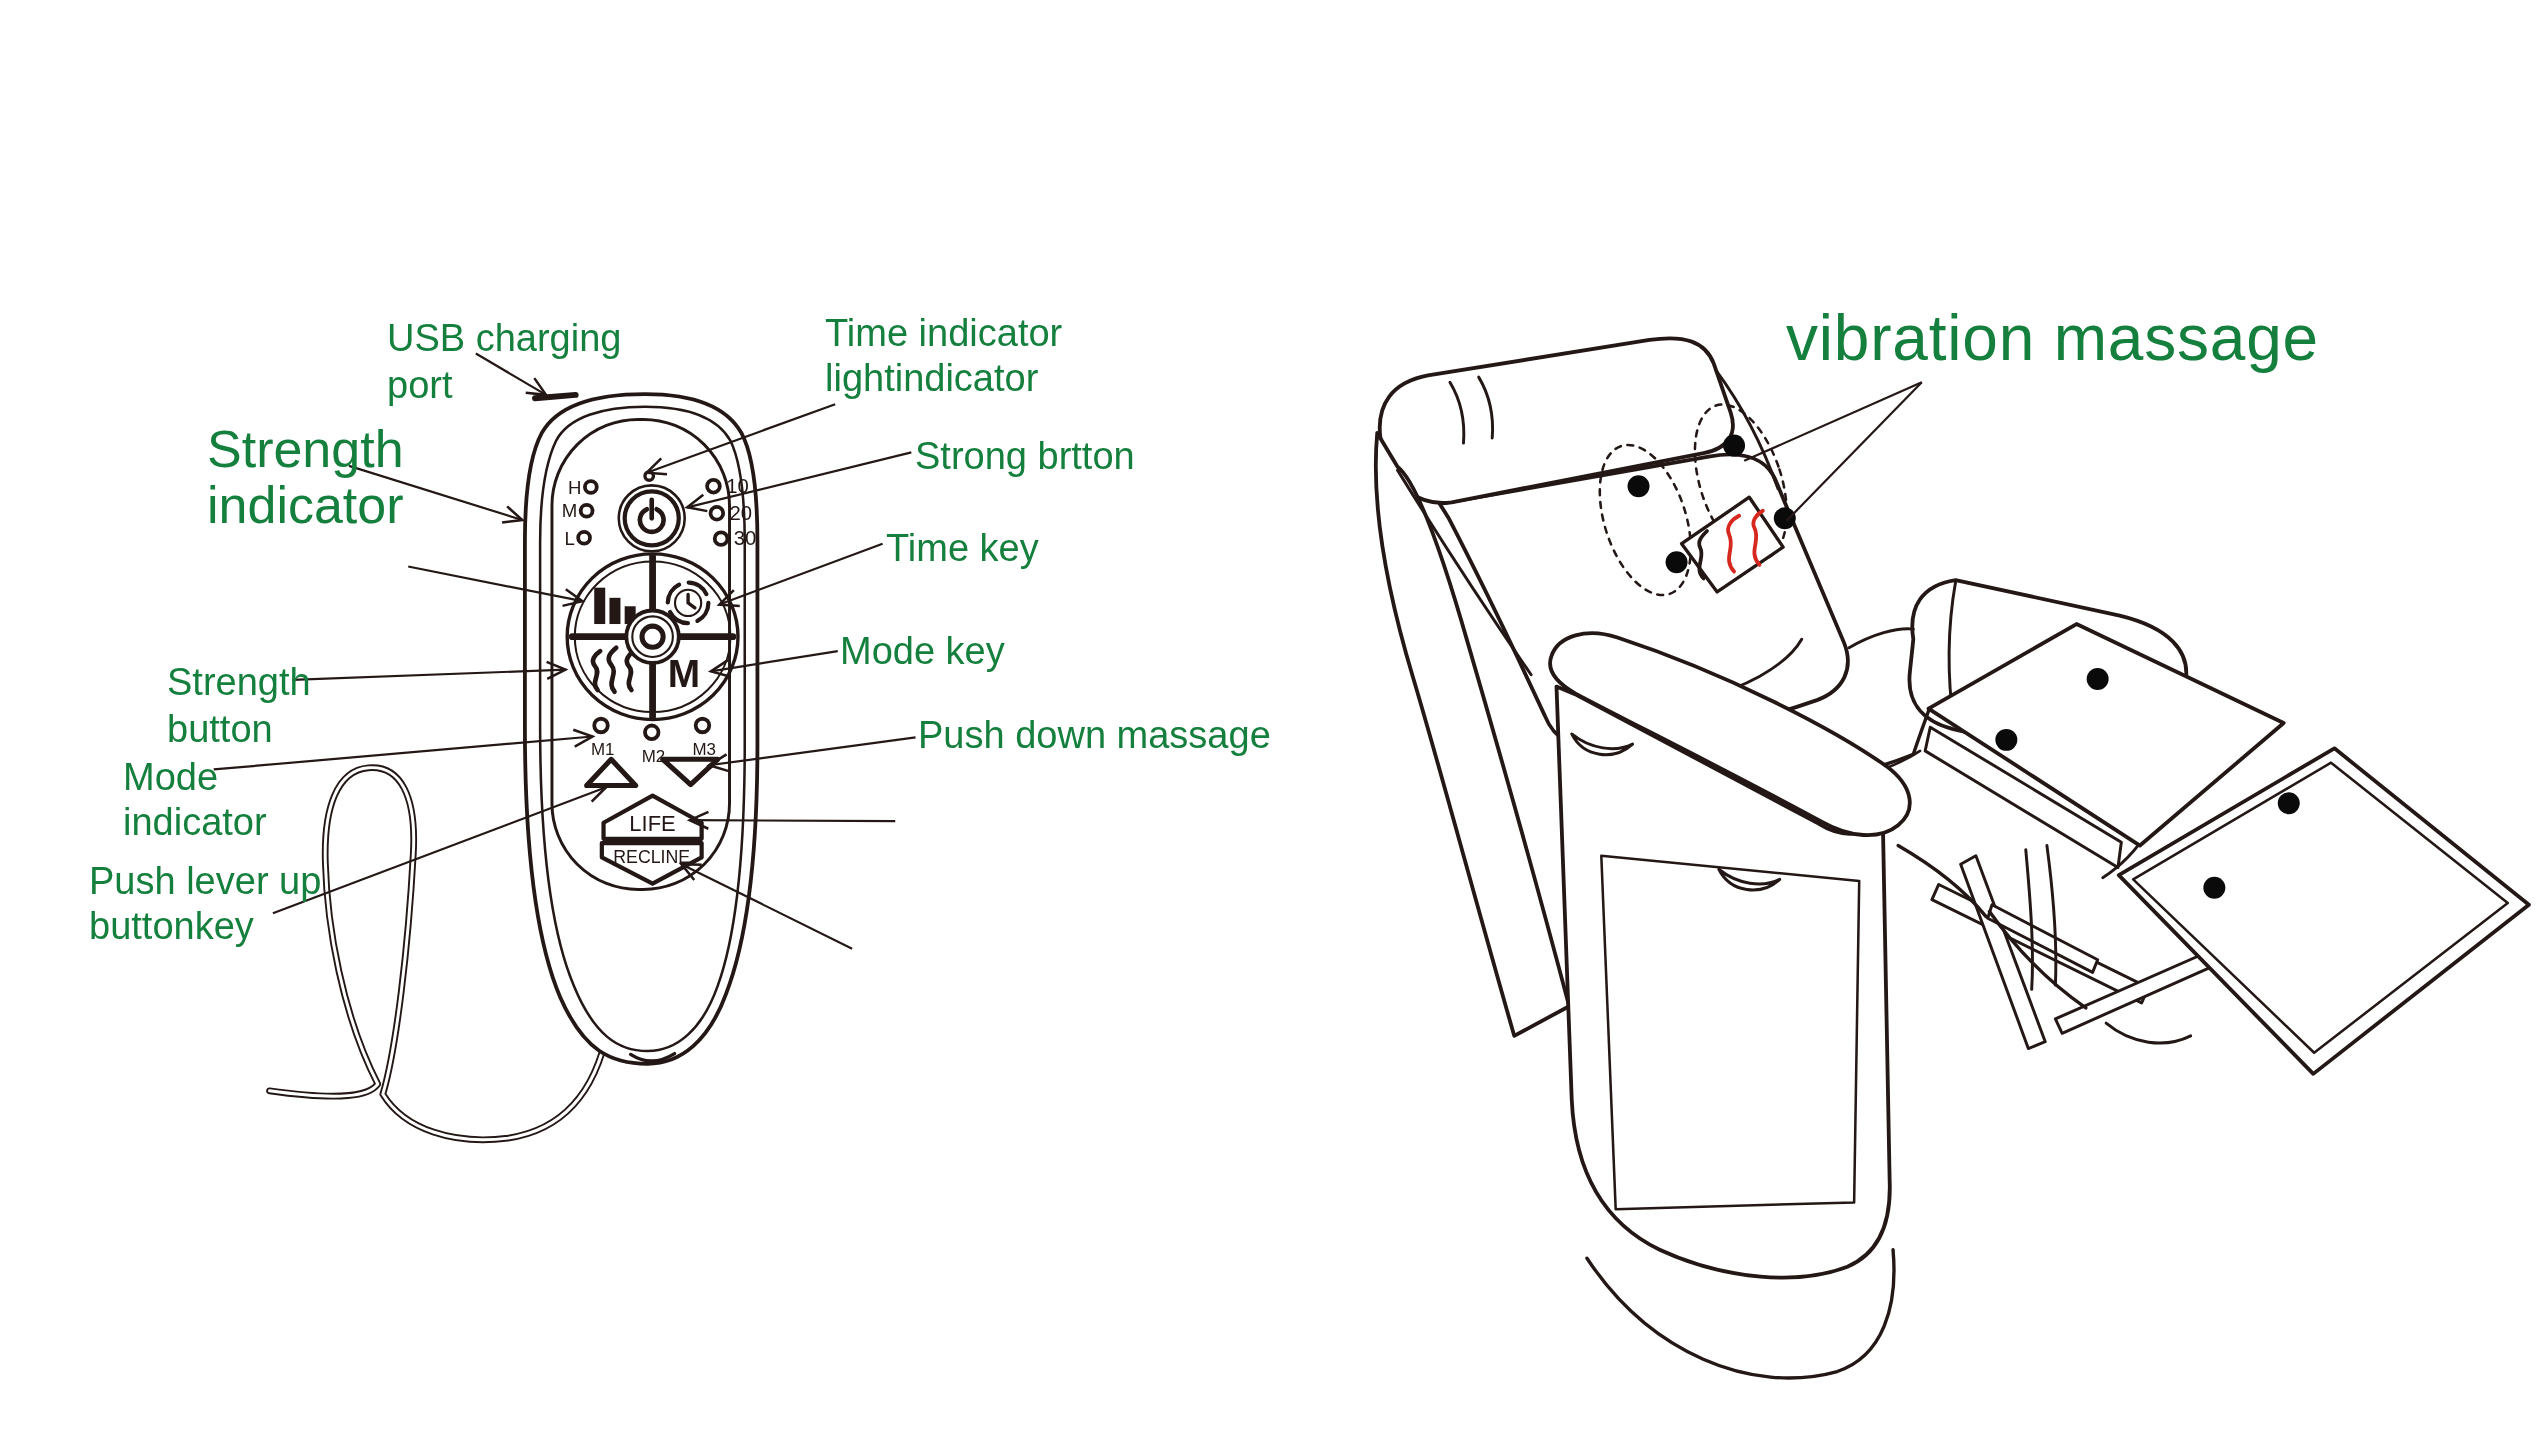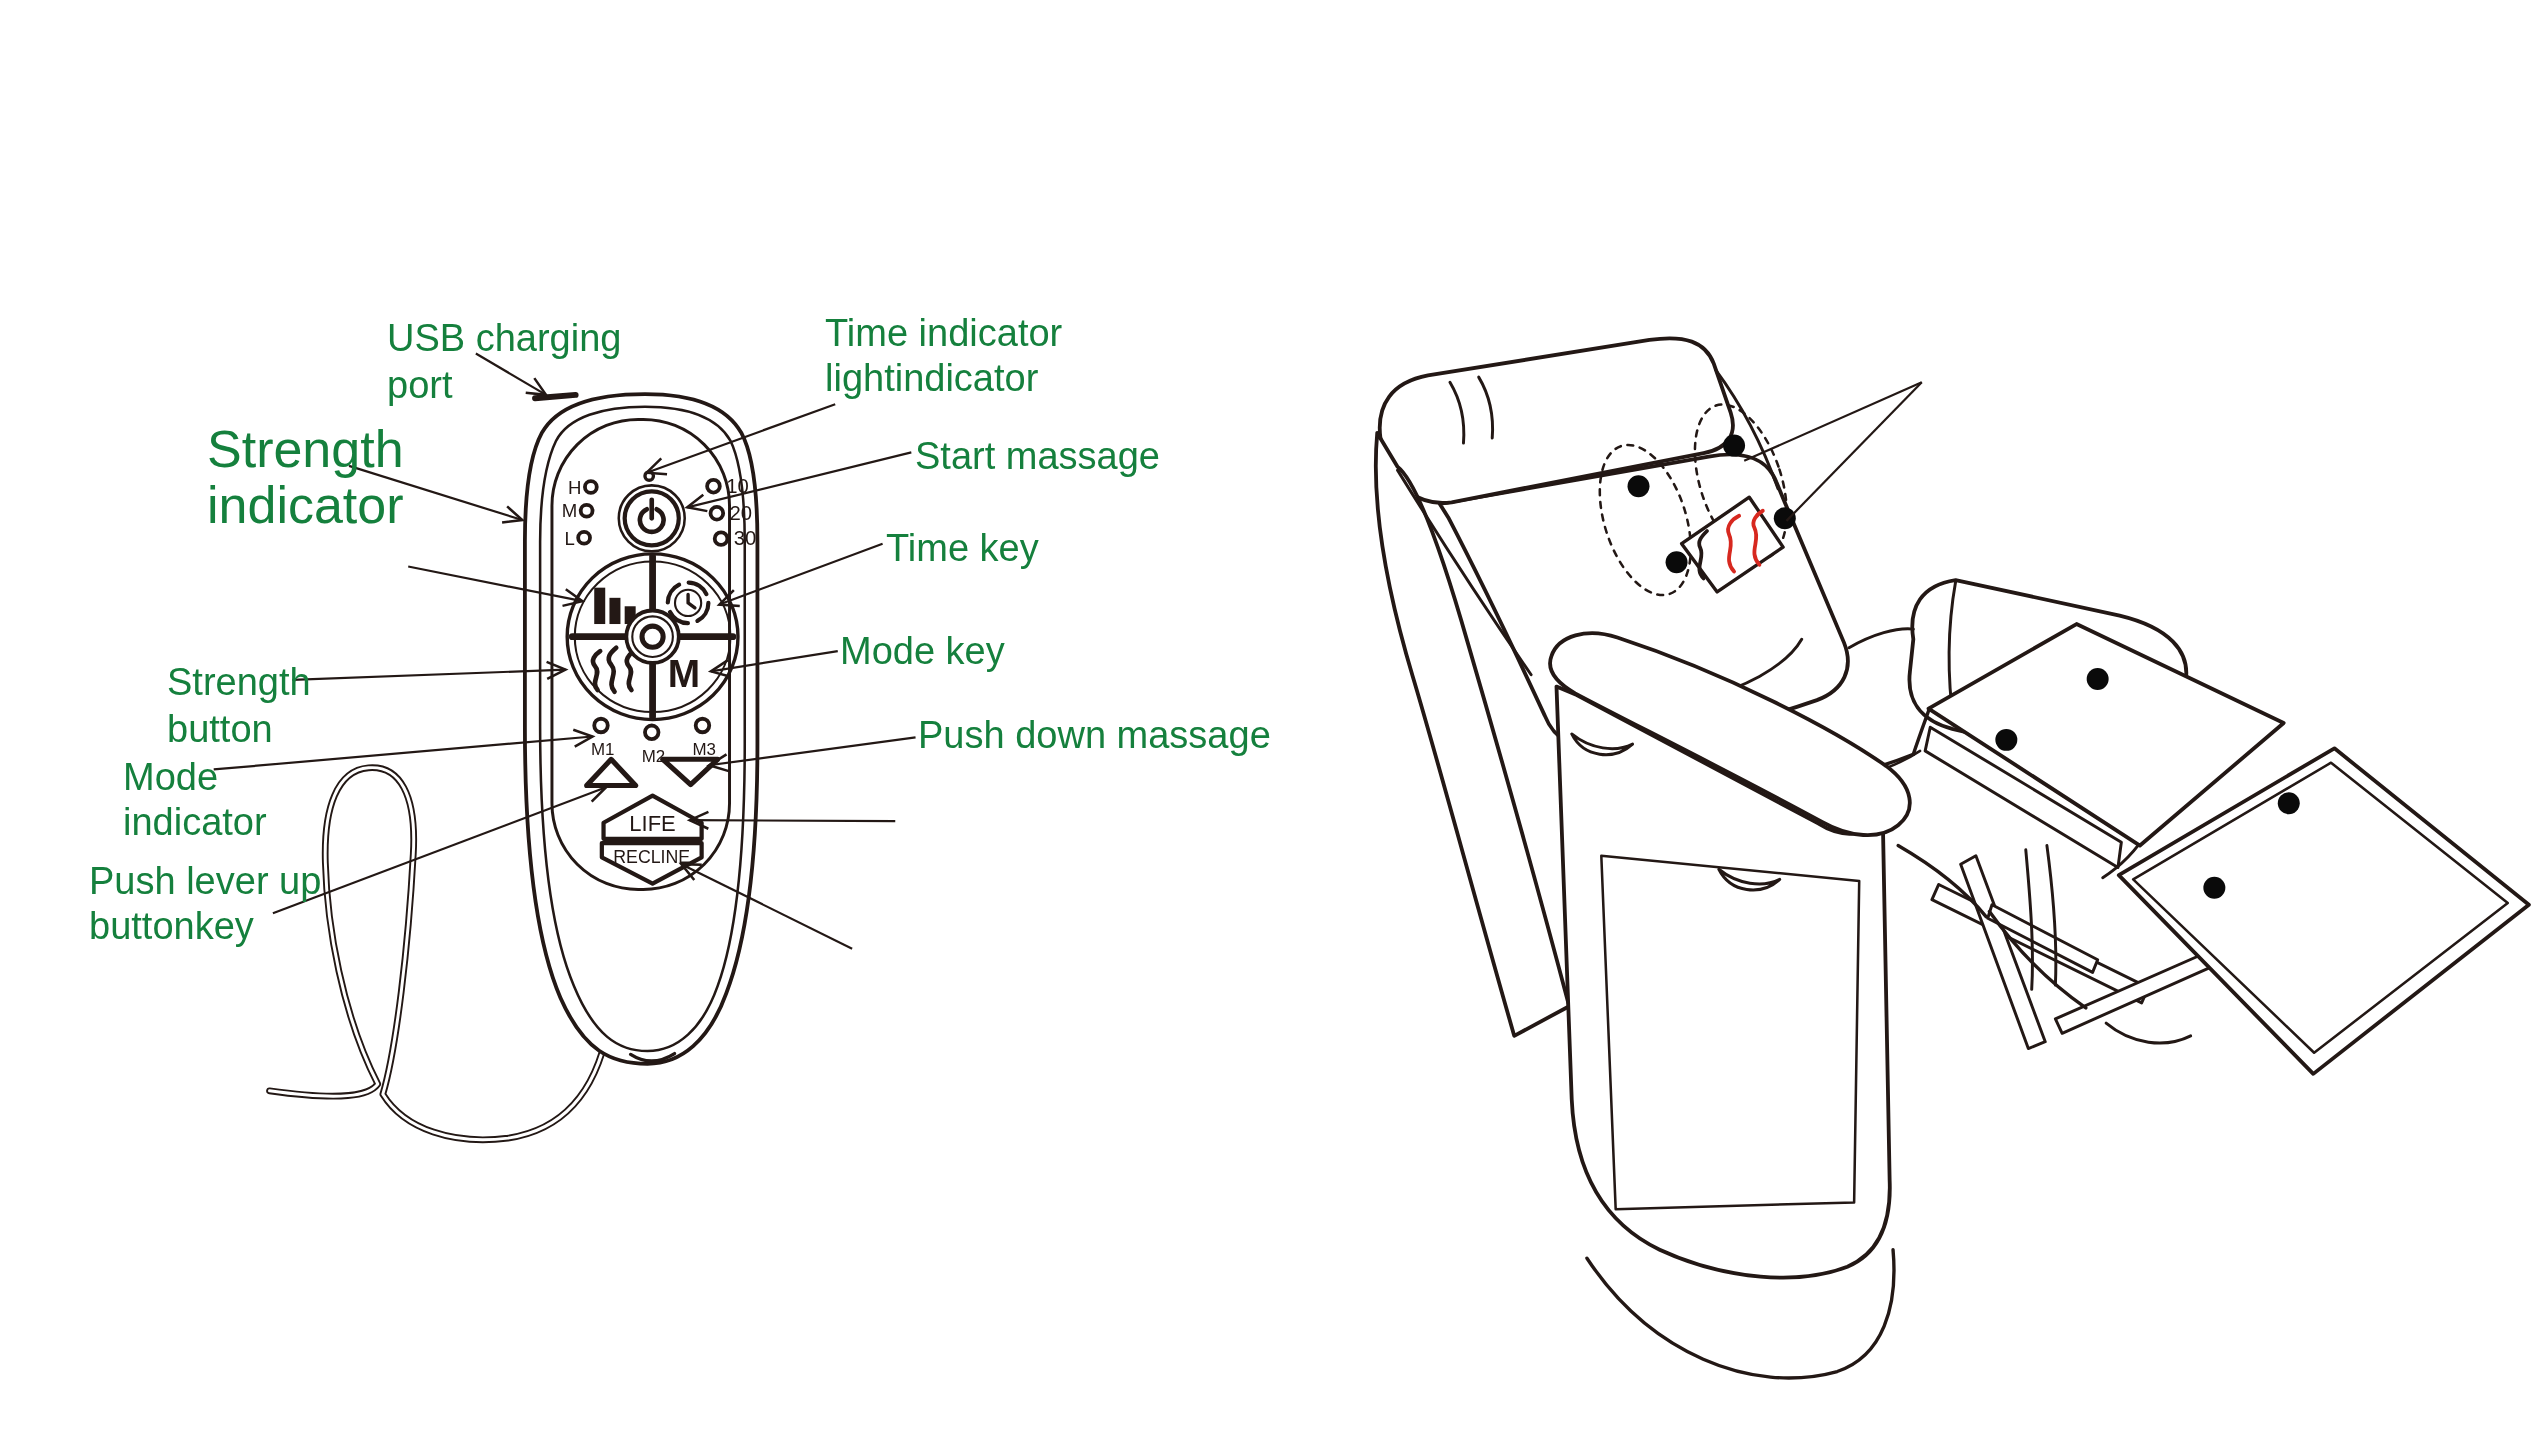--- a/index.html
+++ b/index.html
@@ -261,27 +261,30 @@
 <div class="lbl lh50" style="left:89px;top:859px">
   <div class="ln">Push lever up</div>
   <div class="ln">buttonkey</div>
 </div>
 
 <div class="lbl lh50" style="left:825px;top:311px">
   <div class="ln">Time indicator</div>
   <div class="ln">lightindicator</div>
 </div>
 <div class="lbl" style="left:915px;top:433px">
-  <div class="ln">Start massage</div>
+  <div class="ln">Strong brtton</div>
 </div>
 <div class="lbl" style="left:886px;top:525px">
   <div class="ln">Time key</div>
 </div>
 <div class="lbl" style="left:840px;top:628px">
   <div class="ln">Mode key</div>
 </div>
 <div class="lbl" style="left:918px;top:712px">
   <div class="ln">Push down massage</div>
 </div>
 
+<div class="lbl title" style="left:1786px;top:303px">
+  <div class="ln">vibration massage</div>
+</div>
 
 </div>
 
 
 </body></html>

